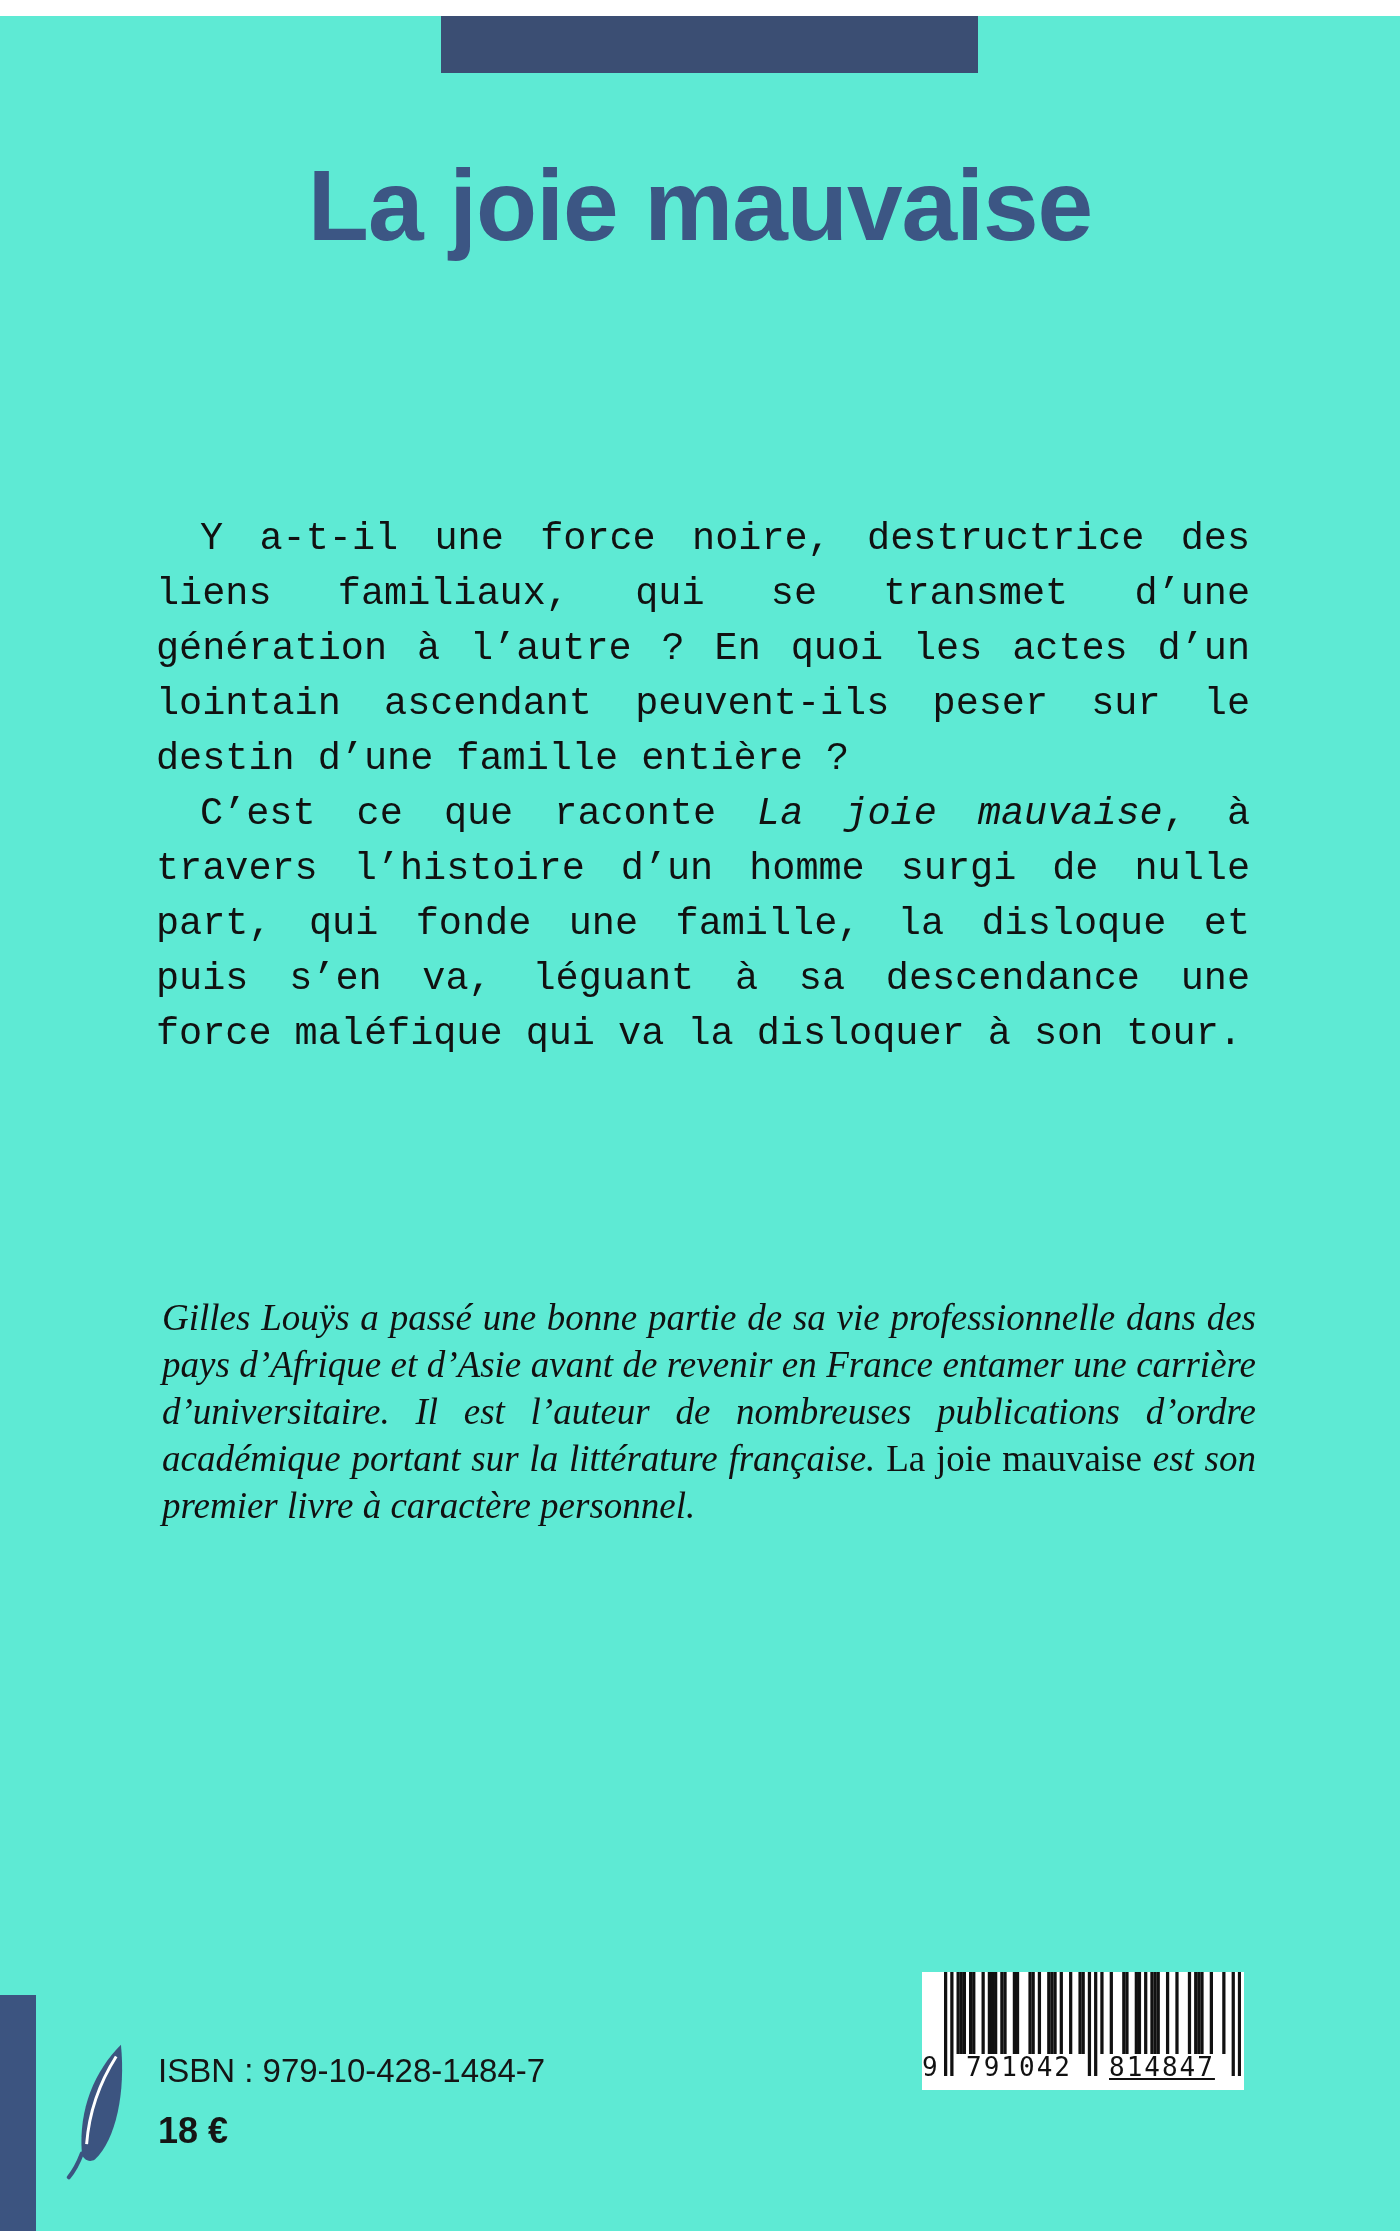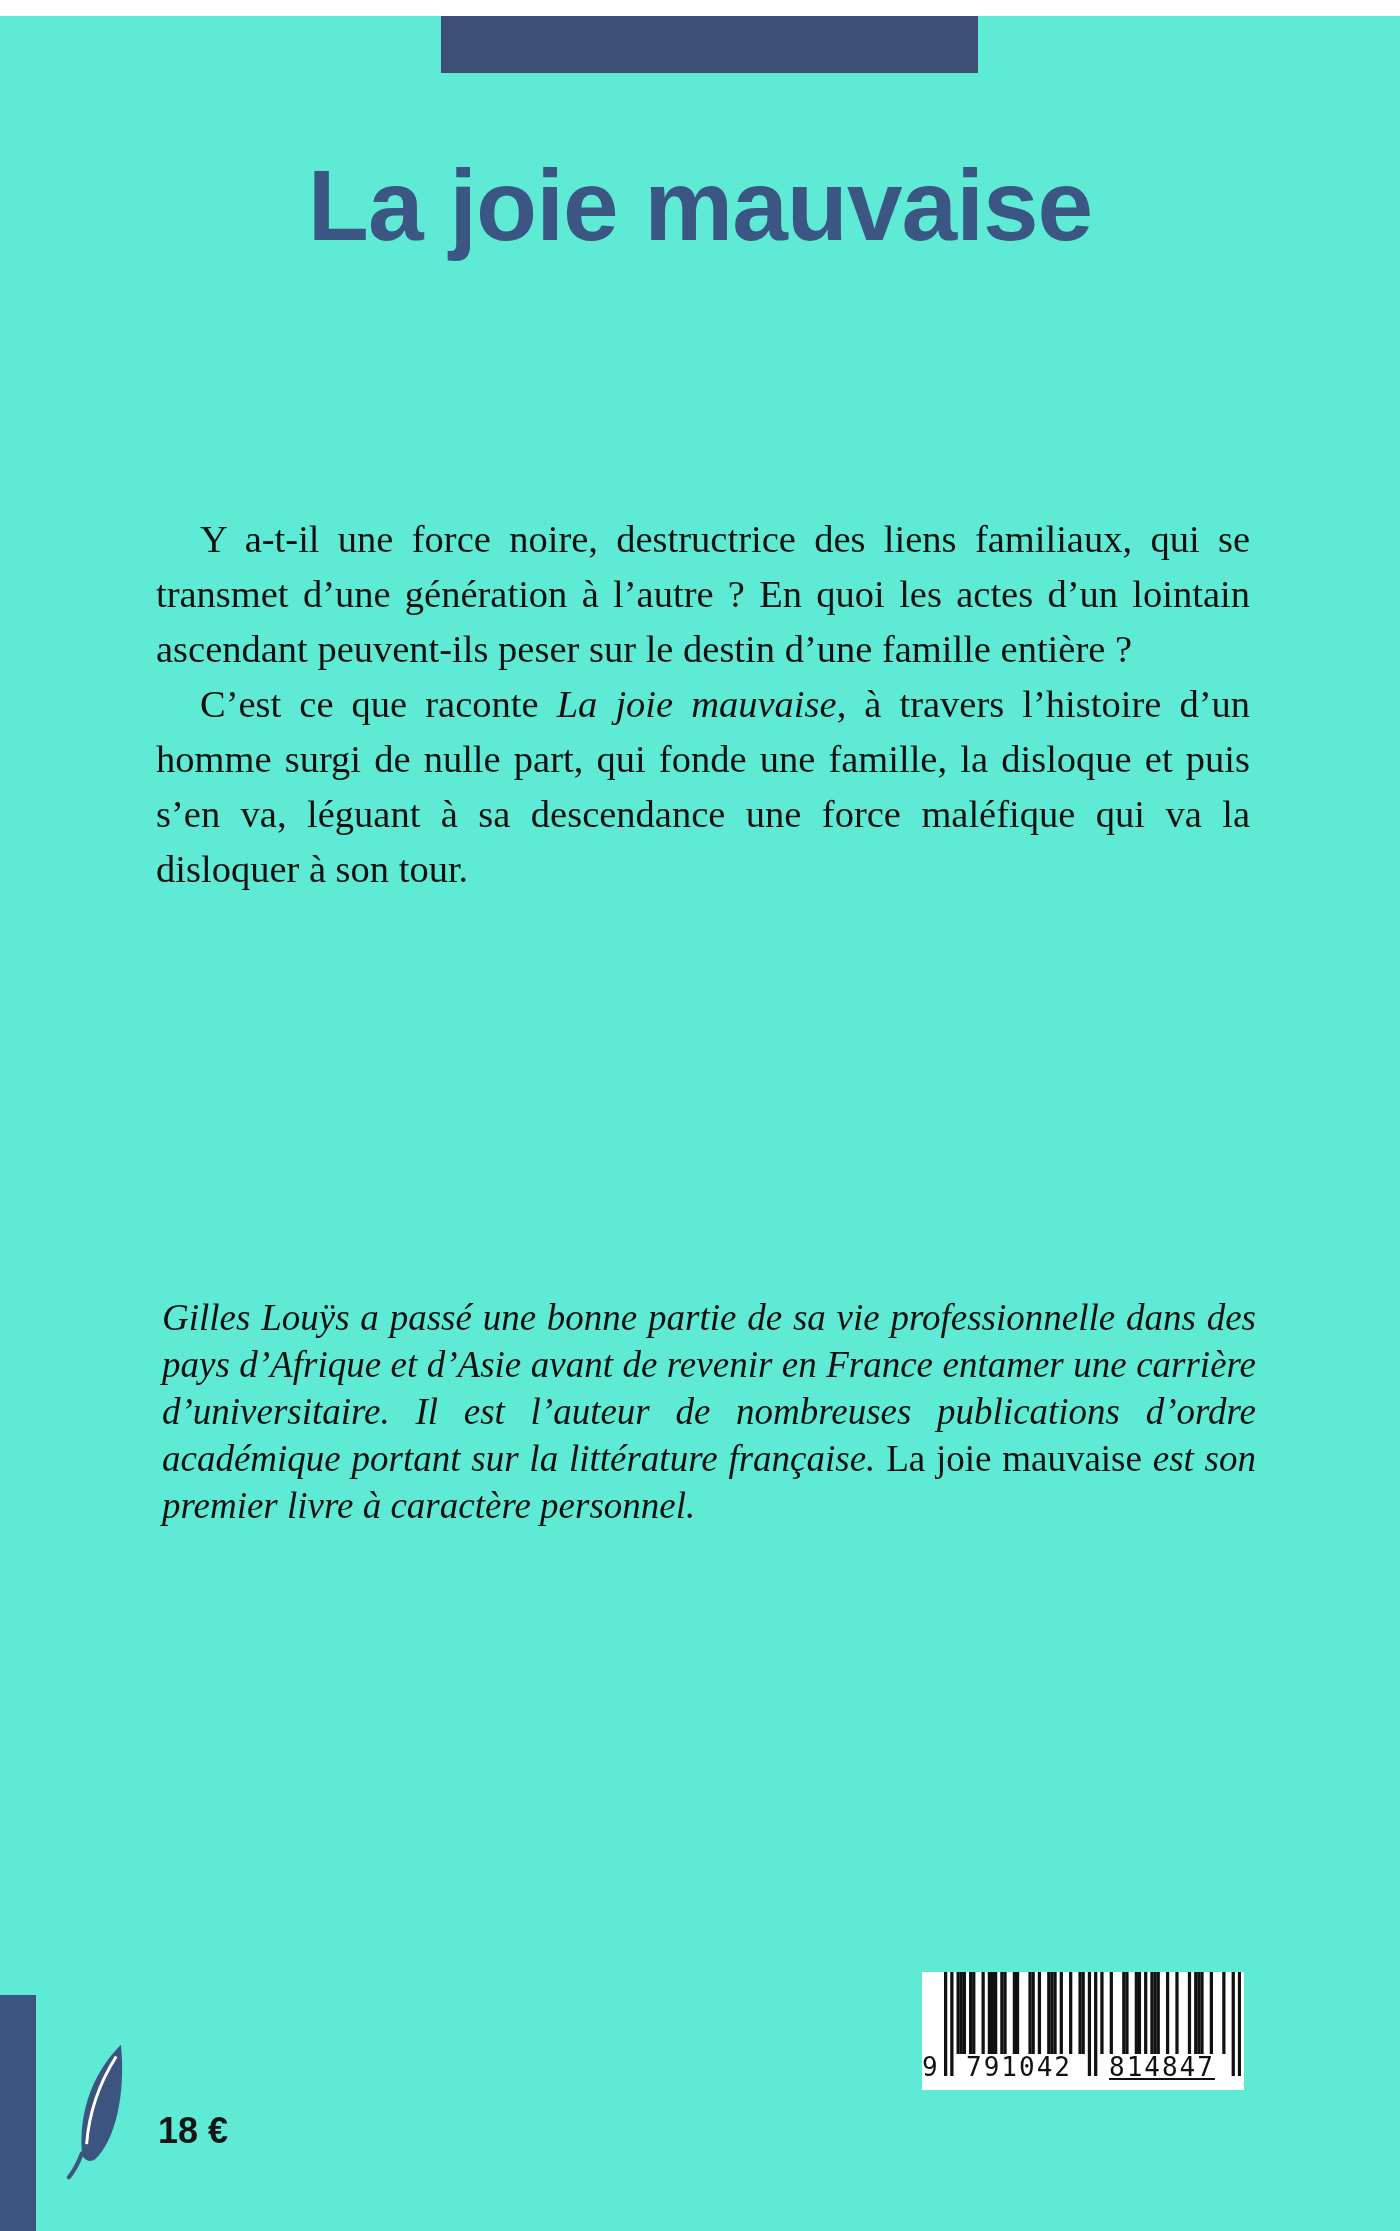--- a/index.html
+++ b/index.html
@@ -33,20 +33,21 @@
     letter-spacing: -1px;
     color: #3c5684;
   }
   .synopsis {
     position: absolute;
     left: 156px; top: 496px;
     width: 1094px;
     font-size: 38.5px;
     line-height: 55px;
     text-align: justify;
+    font-family: Liberation Mono, monospace;
   }
   .synopsis p { margin: 0; text-indent: 44px; }
   .title-em { font-style: italic; }
   .bio {
     position: absolute;
     left: 162px; top: 1278px;
     width: 1094px;
     font-size: 37px;
     line-height: 47px;
     font-style: italic;
@@ -128,20 +129,21 @@
 
 
   <div class="left-bar"></div>
 
   <svg class="feather" viewBox="0 0 60 120" aria-hidden="true">
     <path d="M46 4 C24 26 10 58 13 96 C14 101 19 104 24 101 C42 84 50 44 46 4 Z" fill="#3c5480"></path>
     <path d="M42 14 C28 36 19 62 17 88" stroke="#ffffff" stroke-width="2.5" fill="none"></path>
     <path d="M13 96 C10 104 7 110 2 116" stroke="#3c5480" stroke-width="3.5" fill="none" stroke-linecap="round"></path>
   </svg>
 
+  <div class="isbn">ISBN : 979-10-428-1484-7</div>
   <div class="price">18 €</div>
 
   <div class="barcode">
     <svg class="barcode-bars" viewBox="0 0 297 104" preserveAspectRatio="none">
         <rect x="0.00" y="0" width="3.25" height="104"></rect>
         <rect x="6.25" y="0" width="3.25" height="104"></rect>
         <rect x="12.51" y="0" width="3.25" height="82"></rect>
         <rect x="15.63" y="0" width="3.25" height="82"></rect>
         <rect x="18.76" y="0" width="3.25" height="82"></rect>
         <rect x="25.01" y="0" width="3.25" height="82"></rect>

